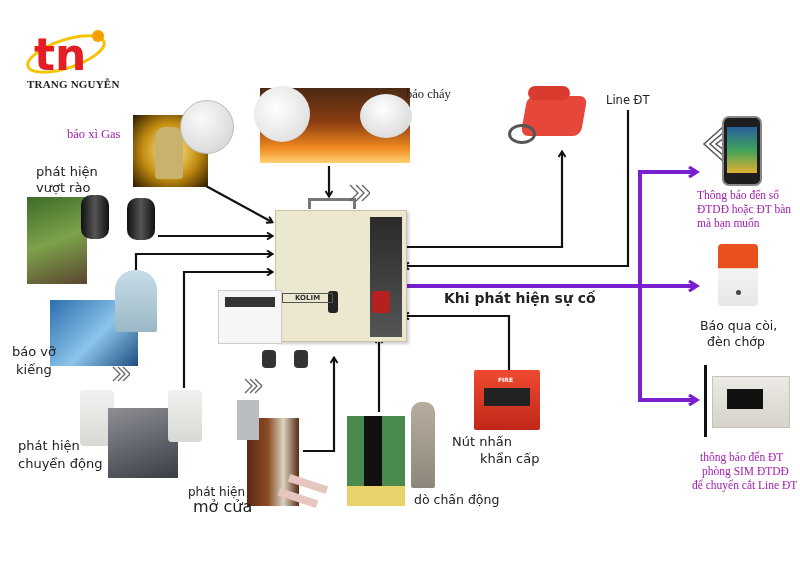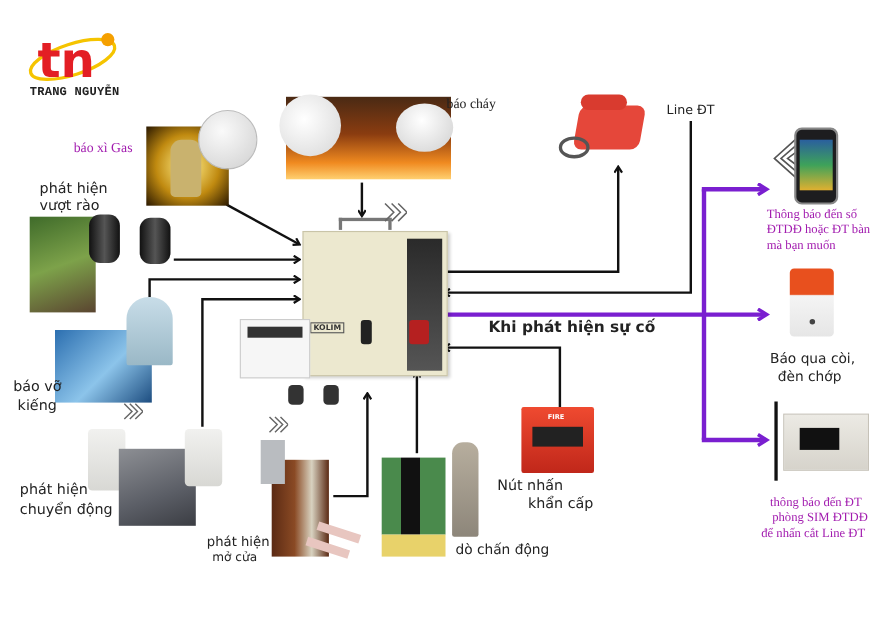--- a/index.html
+++ b/index.html
@@ -1,21 +1,21 @@
 <!DOCTYPE html>
 <html><head>
 <meta charset="utf-8">
 <style>
   html, body { margin:0; padding:0; background:#ffffff; }
   #stage { position:relative; width:800px; height:581px; overflow:hidden; background:#fff; font-family:"DejaVu Sans", sans-serif; }
   .abs { position:absolute; }
   .lbl { position:absolute; color:#222; font-size:12.5px; line-height:16px; font-family:"DejaVu Sans", sans-serif; }
   .serif { font-family:"Liberation Serif", "DejaVu Serif", serif; font-size:11.5px; line-height:14px; color:#a21caf; }
   svg.wires { position:absolute; left:0; top:0; }
-  .logo-text { position:absolute; left:27px; top:78px; font-family:Liberation Mono, monospace; font-weight:bold; font-size:11px; color:#222; letter-spacing:0.2px; }
+  .logo-text { position:absolute; left:27px; top:78px; font-family:Liberation Serif, serif; font-weight:bold; font-size:11px; color:#222; letter-spacing:0.2px; }
   .main-caption { position:absolute; left:444px; top:290px; font-family:"DejaVu Sans", sans-serif; font-weight:bold; font-size:14px; color:#222; }
 </style>
 </head>
 <body>
 
 <div id="stage">
 
   <svg class="wires" width="800" height="581" viewBox="0 0 800 581">
     <defs>
       <marker id="arrB" markerWidth="8" markerHeight="8" refX="6" refY="4" orient="auto" markerUnits="userSpaceOnUse">
@@ -87,36 +87,36 @@
   <div class="abs" style="left:80px;top:390px;width:34px;height:56px;border-radius:4px;background:linear-gradient(180deg,#f1f1ef,#d8d8d4);"></div>
   <div class="abs" style="left:108px;top:408px;width:70px;height:70px;background:linear-gradient(160deg,#8d8f94,#5b5e66 60%,#3b3d43);"></div>
   <div class="abs" style="left:168px;top:390px;width:34px;height:52px;border-radius:4px;background:linear-gradient(180deg,#f1f1ef,#d8d8d4);"></div>
   <div class="lbl" style="left:18px;top:438px;font-size:13px;">phát hiện</div>
   <div class="lbl" style="left:18px;top:456px;font-size:13px;">chuyển động</div>
 
   <div class="abs" style="left:275px;top:210px;width:130px;height:130px;background:#ece8cf;border:1px solid #c9c4a8;box-shadow:2px 2px 3px rgba(0,0,0,0.2);">
     <div class="abs" style="left:94px;top:6px;width:32px;height:120px;background:linear-gradient(180deg,#2a2a2a,#555);"></div>
     <div class="abs" style="left:96px;top:80px;width:18px;height:22px;background:#b52020;border-radius:3px;"></div>
     <div class="abs" style="left:52px;top:80px;width:10px;height:22px;background:#222;border-radius:3px;"></div>
-    <div class="abs" style="left:6px;top:82px;font-size:7px;font-weight:bold;color:#333;border:1px solid #555;padding:0 2px;">KOLIM</div>
+    <div class="abs" style="left:6px;top:82px;font-size:7px;font-weight:bold;color:#333;border:1px solid #555;padding:0 12px;">KOLIM</div>
   </div>
   <div class="abs" style="left:308px;top:198px;width:42px;height:8px;border:3px solid #777;border-bottom:none;"></div>
 
   <div class="abs" style="left:218px;top:290px;width:62px;height:52px;background:#f6f6f6;border:1px solid #ccc;">
     <div class="abs" style="left:6px;top:6px;width:50px;height:10px;background:#333;"></div>
   </div>
   <div class="abs" style="left:262px;top:350px;width:14px;height:18px;border-radius:4px;background:#333;"></div>
   <div class="abs" style="left:294px;top:350px;width:14px;height:18px;border-radius:4px;background:#333;"></div>
 
   <div class="abs" style="left:247px;top:418px;width:52px;height:88px;background:linear-gradient(90deg,#5b2a14,#8a4a24 40%,#d8d2c0 70%,#5b2a14);"></div>
   <div class="abs" style="left:237px;top:400px;width:22px;height:40px;background:#b9bcc0;"></div>
   <div class="abs" style="left:288px;top:480px;width:40px;height:8px;background:#e8c6c0;transform:rotate(18deg);"></div>
   <div class="abs" style="left:278px;top:494px;width:40px;height:8px;background:#e8c6c0;transform:rotate(18deg);"></div>
   <div class="lbl" style="left:188px;top:484px;font-size:12px;">phát hiện</div>
-  <div class="lbl" style="left:193px;top:499px;font-size:11px;">mở cửa</div>
+  <div class="lbl" style="left:193px;top:499px;font-size:16px;">mở cửa</div>
 
   <div class="abs" style="left:347px;top:416px;width:58px;height:90px;background:linear-gradient(90deg,#4a8a4c 0%,#4a8a4c 30%,#111 30%,#111 60%,#4a8a4c 60%);border-bottom:20px solid #e8d26a;box-sizing:border-box;"></div>
   <div class="abs" style="left:411px;top:402px;width:24px;height:86px;border-radius:10px 10px 2px 2px;background:linear-gradient(180deg,#b7ae9e,#8d867a);"></div>
   <div class="lbl" style="left:414px;top:492px;font-size:12.5px;">dò chấn động</div>
 
   <div class="abs" style="left:474px;top:370px;width:66px;height:60px;background:linear-gradient(180deg,#ef4a30,#c0271a);border-radius:2px;">
     <div class="abs" style="left:24px;top:6px;font-size:6px;color:#fff;font-weight:bold;">FIRE</div>
     <div class="abs" style="left:10px;top:18px;width:46px;height:18px;background:#222;"></div>
   </div>
   <div class="lbl" style="left:452px;top:434px;font-size:13px;">Nút nhấn</div>
@@ -141,21 +141,21 @@
   </div>
   <div class="lbl" style="left:700px;top:318px;font-size:12.5px;">Báo qua còi,</div>
   <div class="lbl" style="left:707px;top:334px;font-size:12.5px;">đèn chớp</div>
 
   <div class="abs" style="left:704px;top:365px;width:3px;height:72px;background:#111;"></div>
   <div class="abs" style="left:712px;top:376px;width:76px;height:50px;background:linear-gradient(180deg,#eceae4,#d6d3cb);border:1px solid #c6c2b8;">
     <div class="abs" style="left:14px;top:12px;width:36px;height:20px;background:#111;"></div>
   </div>
   <div class="lbl serif" style="left:700px;top:450px;">thông báo đến ĐT</div>
   <div class="lbl serif" style="left:702px;top:464px;">phòng SIM ĐTDĐ</div>
-  <div class="lbl serif" style="left:692px;top:478px;">để nhấn cắt Line ĐT</div>
+  <div class="lbl serif" style="left:692px;top:478px;">để chuyển cắt Line ĐT</div>
 
   <div class="abs" style="left:348px;top:184px;width:22px;height:18px;">
     <svg width="22" height="18" viewBox="0 0 22 18">
         <path d="M2,1 L10,9 L2,17 M8,1 L16,9 L8,17 M14,1 L22,9 L14,17" stroke="#666" stroke-width="1.4" fill="none"></path>
       </svg>
   </div>
   <div class="abs" style="left:112px;top:366px;width:18px;height:16px;">
     <svg width="18" height="16" viewBox="0 0 18 16">
         <path d="M1,1 L8,8 L1,15 M6,1 L13,8 L6,15 M11,1 L18,8 L11,15" stroke="#666" stroke-width="1.3" fill="none"></path>
       </svg>

